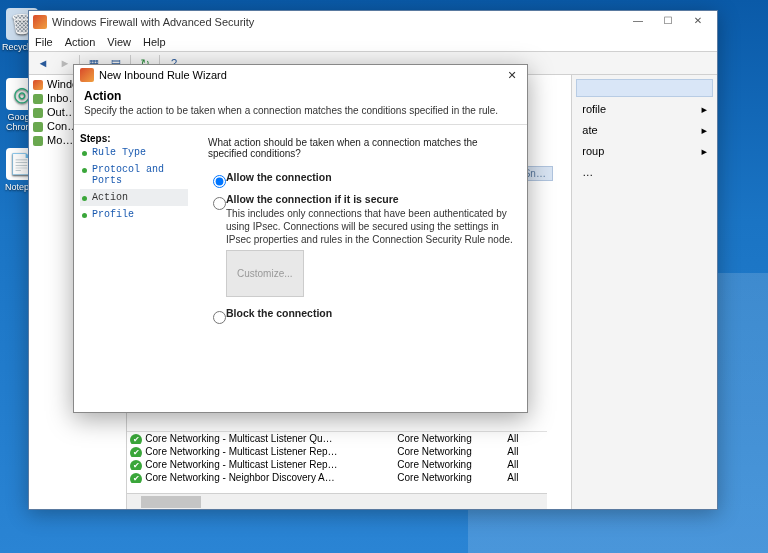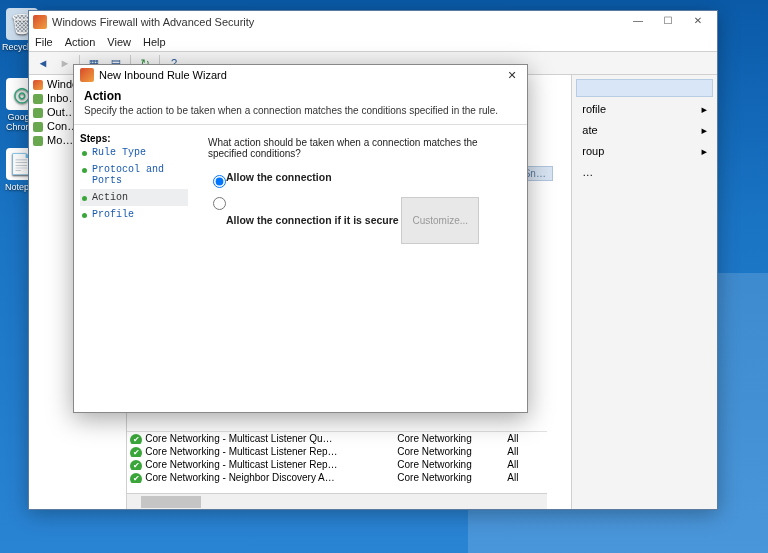--- a/index.html
+++ b/index.html
@@ -193,20 +193,25 @@
       <div class="q">What action should be taken when a connection matches the specified conditions?</div>
 
       <div class="opt">
         <input type="radio" name="act" checked="" style="">
         <b>Allow the connection</b>
       </div>
 
       <div class="opt">
         <input type="radio" name="act" style="">
         <b>Allow the connection if it is secure</b>
+        <div class="desc">This includes only connections that have been authenticated by using IPsec.  Connections will be secured using the settings in IPsec properties and rules in the Connection Security Rule node.</div>
         <span class="cust">Customize...</span>
       </div>
 
+      <div class="opt">
+        <input type="radio" name="act" style="">
+        <b>Block the connection</b>
+      </div>
     </div>
   </div>
 </div>
 
 <div class="taskbar"></div>
 
 </body></html>

